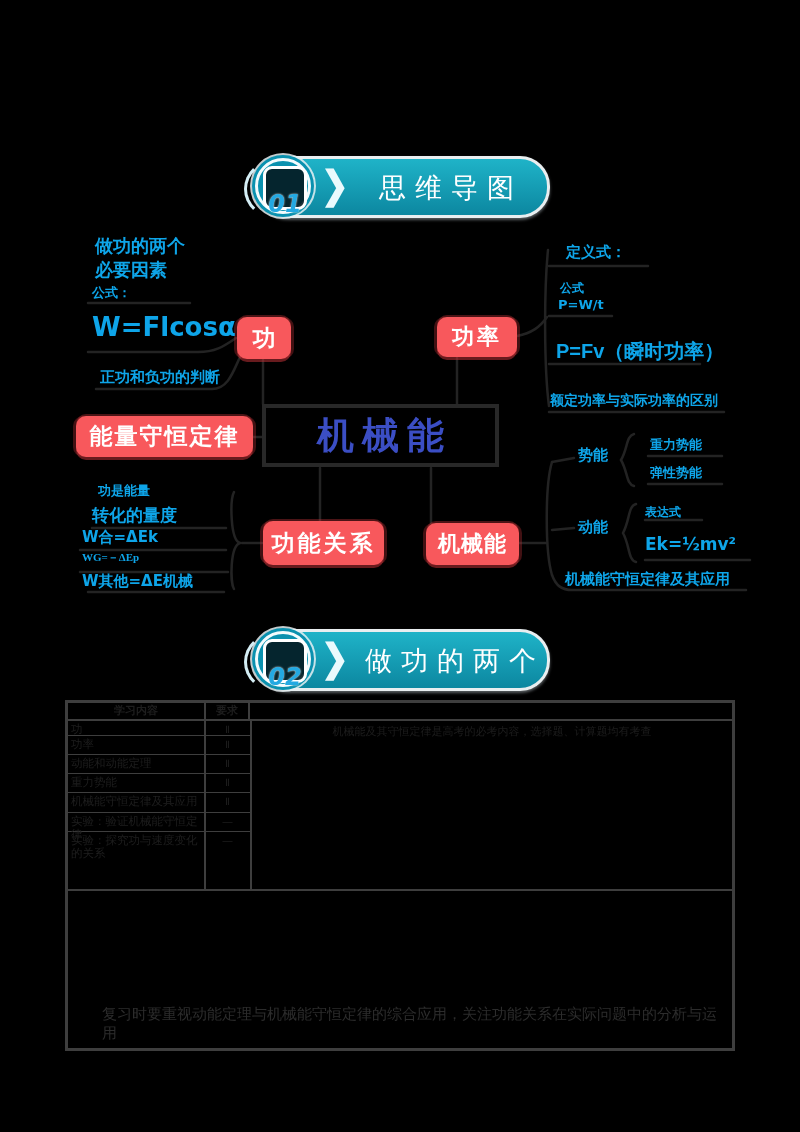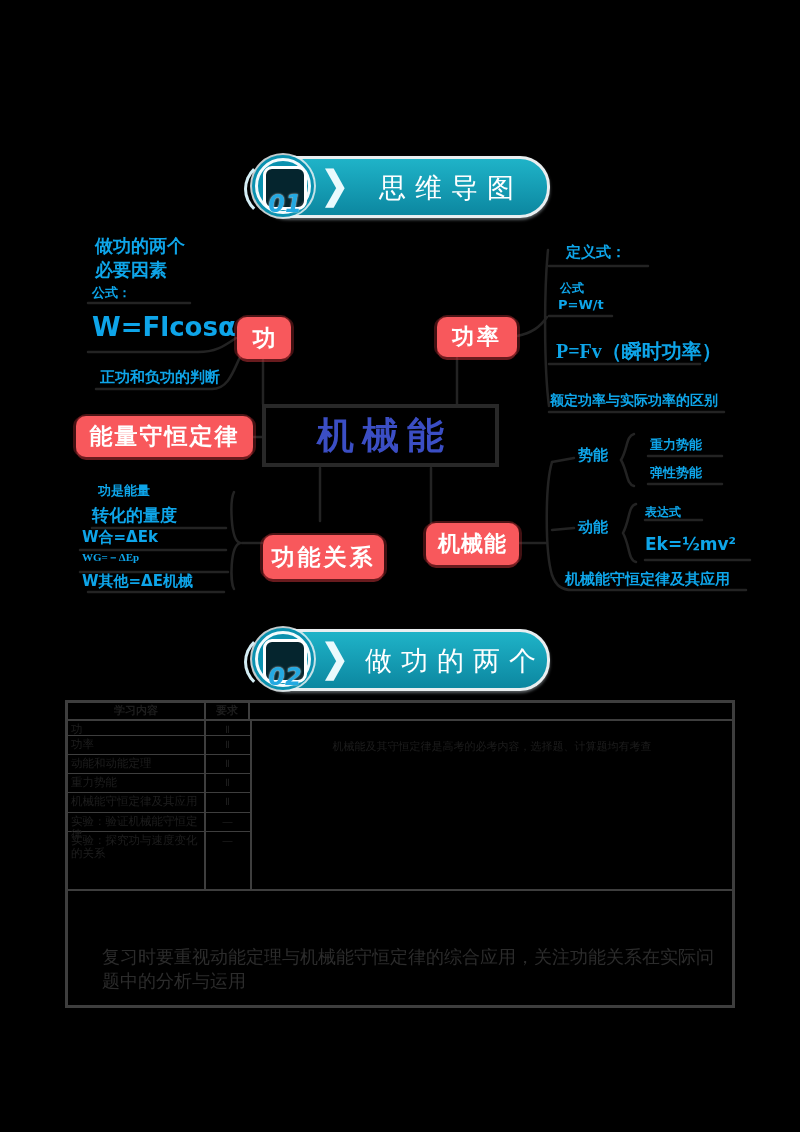--- a/index.html
+++ b/index.html
@@ -35,42 +35,42 @@
   }
   .centerbox span{font-size:37px;font-weight:bold;color:#3b4ec4;letter-spacing:8px;text-indent:8px;}
   .rednode{
     position:absolute;background:#f8585c;border-radius:10px;color:#fff;font-weight:bold;
     display:flex;align-items:center;justify-content:center;white-space:nowrap;
     box-shadow:0 3px 0 rgba(190,50,55,.55),0 -2px 0 rgba(190,50,55,.4),3px 0 0 rgba(190,50,55,.35),-3px 0 0 rgba(190,50,55,.35);
   }
   #node-work{left:237px;top:317px;width:54px;height:42px;font-size:23px;}
   #node-power{left:437px;top:317px;width:80px;height:40px;font-size:22px;letter-spacing:3px;}
   #node-energy-law{left:76px;top:416px;width:177px;height:41px;font-size:23px;letter-spacing:2px;}
-  #node-work-energy{left:263px;top:521px;width:121px;height:44px;font-size:23px;letter-spacing:3px;margin-top:14px;}
+  #node-work-energy{left:263px;top:521px;width:121px;height:44px;font-size:23px;letter-spacing:3px;}
   #node-mech{left:426px;top:523px;width:93px;height:42px;font-size:22px;letter-spacing:1px;}
   .ml{position:absolute;color:#0ea5e9;font-weight:bold;white-space:nowrap;}
   .mindlines{position:absolute;left:0;top:0;}
   
   .ktable{
-    position:absolute;left:65px;top:700px;width:670px;height:308px;box-sizing:border-box;
+    position:absolute;left:65px;top:700px;width:670px;height:351px;box-sizing:border-box;
     border:3px solid #3e3e3e;display:flex;flex-direction:column;color:#1e1e1e;
   }
   .thead{display:flex;height:16px;border-bottom:2px solid #3e3e3e;flex:none;}
   .hcell{font-size:11px;font-weight:bold;text-align:center;line-height:15px;box-sizing:border-box;}
   .w1{width:138px;border-right:2px solid #3e3e3e;}
   .w2{width:44px;border-right:2px solid #3e3e3e;}
   .w3{flex:1;}
   .tbody{display:flex;height:168px;border-bottom:2px solid #3e3e3e;flex:none;}
   .leftcols{width:184px;border-right:2px solid #3e3e3e;display:flex;flex-direction:column;box-sizing:border-box;flex:none;}
   .trow{display:flex;border-bottom:1.5px solid #3e3e3e;box-sizing:border-box;flex:none;}
   .trow:last-child{border-bottom:none;flex:1;}
   .ccell{font-size:11.5px;line-height:13px;padding:2px 1px 0 3px;box-sizing:border-box;}
   .creq{text-align:center;font-size:10px;padding-left:0;}
-  .shuoming{flex:1;padding-top:18px;text-align:center;font-size:11px;color:#1d1d1d;}
-  .tbottom{flex:1;display:flex;align-items:flex-end;padding:0 10px 12px 34px;font-size:18px;color:#2c2c2c;font-family:Liberation Mono, monospace;}
+  .shuoming{flex:1;padding-top:3px;text-align:center;font-size:11px;color:#1d1d1d;}
+  .tbottom{flex:1;display:flex;align-items:flex-end;padding:0 10px 5px 34px;font-size:15px;color:#2c2c2c;font-family:Liberation Mono, monospace;}
 </style>
 </head>
 <body>
 
 <div class="banner" style="top:156px">
   <div class="banner-title">思维导图</div>
   <div class="emblem">
     <div class="bgcirc"></div>
     <div class="ring"></div>
     <div class="ring2"></div>
@@ -144,21 +144,21 @@
 
 <span class="ml" style="left:95px;top:234px;font-size:18px">做功的两个</span>
 <span class="ml" style="left:95px;top:258px;font-size:18px">必要因素</span>
 <span class="ml" style="left:92px;top:284px;font-size:13px">公式：</span>
 <span class="ml" style="left:92px;top:312px;font-size:26px;font-family:'DejaVu Sans',sans-serif">W=Flcosα</span>
 <span class="ml" style="left:100px;top:368px;font-size:15px">正功和负功的判断</span>
 
 <span class="ml" style="left:566px;top:243px;font-size:15px">定义式：</span>
 <span class="ml" style="left:560px;top:280px;font-size:12px">公式</span>
 <span class="ml" style="left:558px;top:297px;font-size:13px;font-family:'DejaVu Sans',sans-serif">P=W/t</span>
-<span class="ml" style="left:556px;top:338px;font-size:20px;font-family:Liberation Serif, serif">P=Fv（瞬时功率）</span>
+<span class="ml" style="left:556px;top:338px;font-size:20px;font-family:Liberation Sans, sans-serif">P=Fv（瞬时功率）</span>
 <span class="ml" style="left:550px;top:392px;font-size:14px">额定功率与实际功率的区别</span>
 
 <span class="ml" style="left:578px;top:446px;font-size:15px">势能</span>
 <span class="ml" style="left:650px;top:436px;font-size:13px">重力势能</span>
 <span class="ml" style="left:650px;top:464px;font-size:13px">弹性势能</span>
 <span class="ml" style="left:578px;top:518px;font-size:15px">动能</span>
 <span class="ml" style="left:645px;top:504px;font-size:12px">表达式</span>
 <span class="ml" style="left:645px;top:534px;font-size:17px;font-family:'DejaVu Sans',sans-serif">Ek=½mv²</span>
 <span class="ml" style="left:565px;top:570px;font-size:15px">机械能守恒定律及其应用</span>
 

